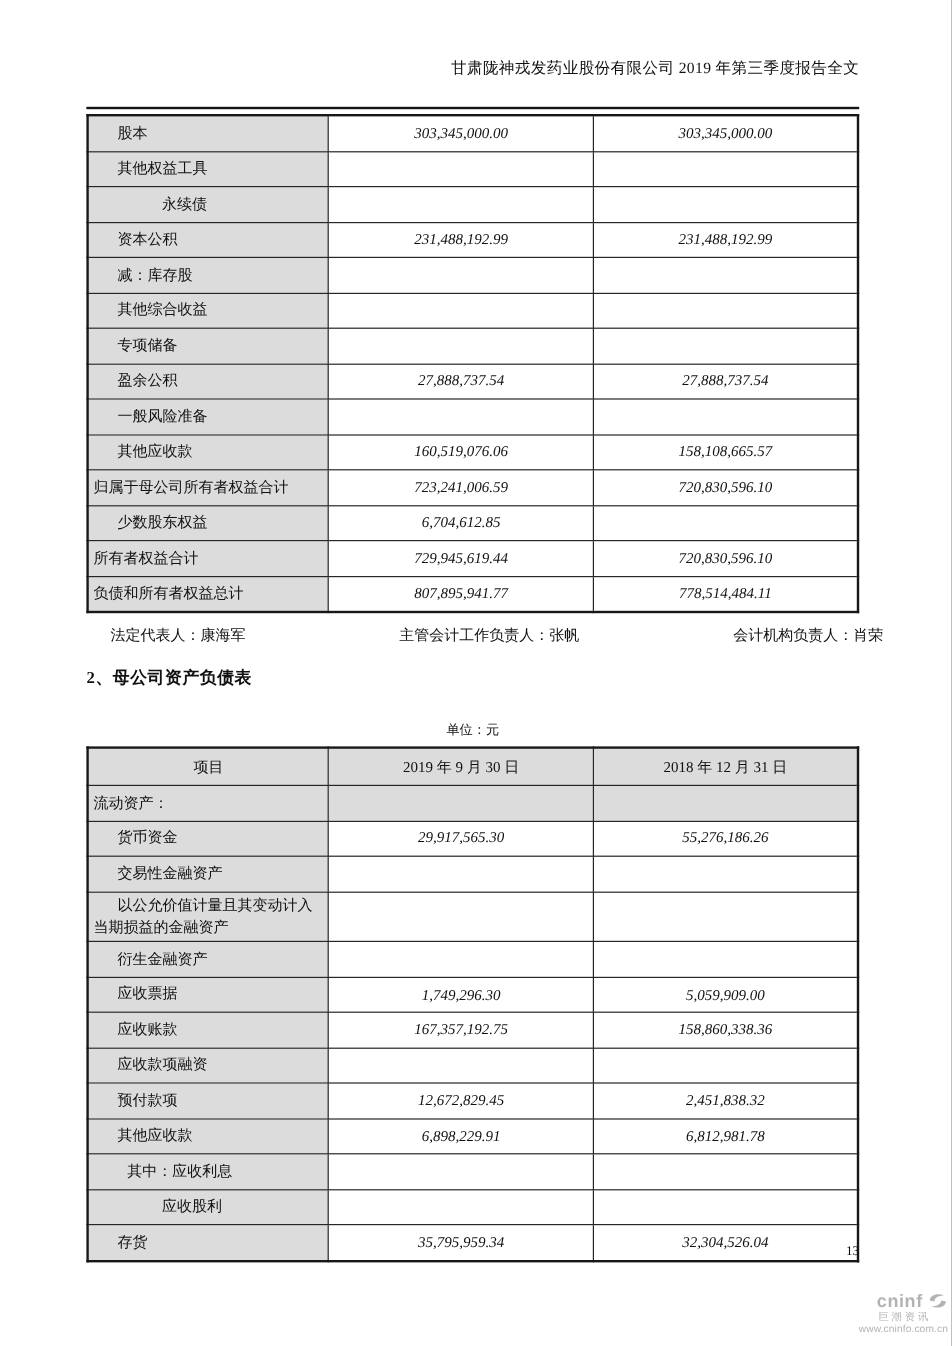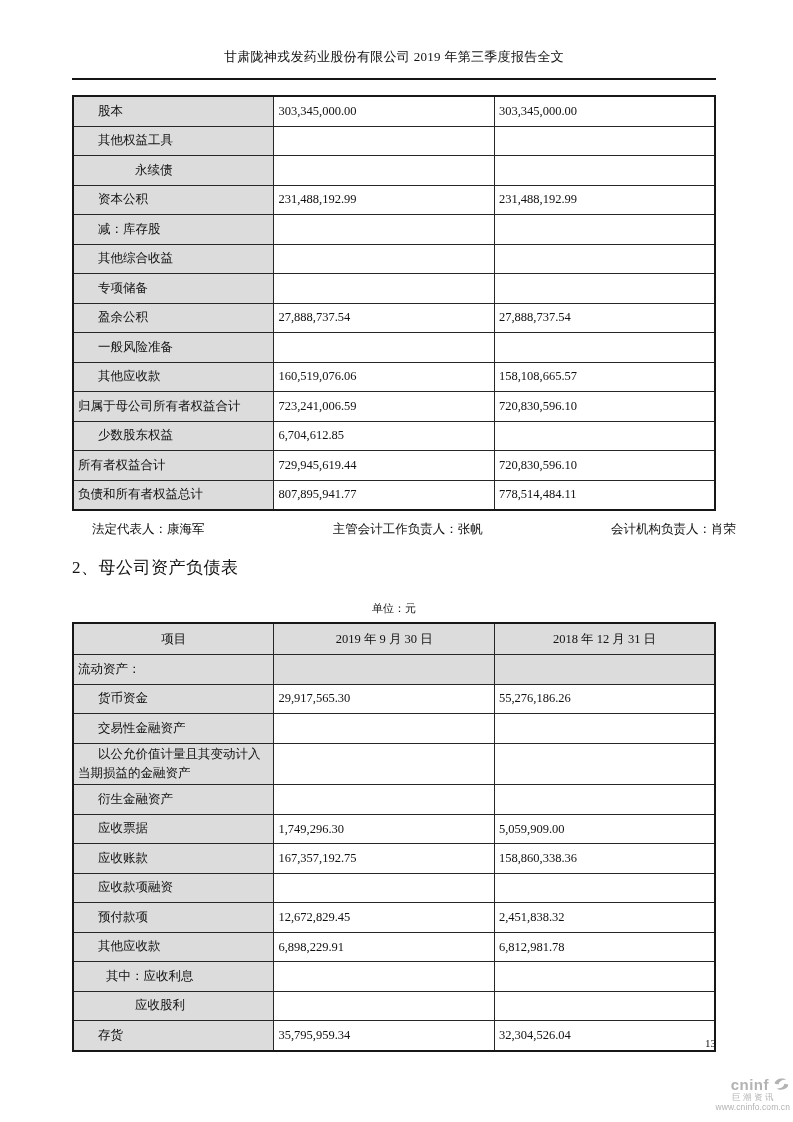--- a/index.html
+++ b/index.html
@@ -8,59 +8,59 @@
     width:793px;height:1122px;
     background:#ffffff;
     margin:0 auto;
     font-family:"Liberation Serif","DejaVu Serif",serif;
     color:#111;
     overflow:hidden;
   }
   
   .doc-header{
     position:absolute;left:72px;top:48px;width:644px;
-    text-align:center;font-size:13px;letter-spacing:.3px;
-    padding-bottom:12px;border-bottom:2px solid #151515;
+    text-align:right;font-size:13px;letter-spacing:.3px;
+    padding-bottom:23px;border-bottom:2px solid #151515;
   }
   
   table.fin{
     position:absolute;left:72px;width:644px;
     border-collapse:collapse;table-layout:fixed;
     font-size:12.5px;
   }
   table.fin td,table.fin th{
     border:1px solid #262626;
     height:26.5px;
     padding:1px 4px;
     overflow:hidden;
     font-weight:normal;
   }
   table.fin{border:2px solid #171717;}
   td.lbl,th.hdr{background:var(--shade);}
   td.lbl{text-align:left;padding-left:5px;line-height:1.55;}
-  td.val{text-align:left;background:#fff;padding-right:5px;}
+  td.val{text-align:center;background:#fff;padding-right:5px;font-style:italic;}
   tr.gray-row td.val{background:var(--shade);}
   th.hdr{text-align:center;}
   .ind0{text-indent:0;}
   .ind1{text-indent:20px;}
   .ind2{text-indent:28px;}
   .ind3{text-indent:57px;}
   #table1{top:95px;}
   #table2{top:622px;}
   #table2 tr.header-row th{height:28px;}
   
   .signatures{
     position:absolute;left:72px;top:521px;width:644px;
     display:flex;justify-content:space-between;
     font-size:12.5px;
     padding-left:20px;
   }
   .section-title{
     position:absolute;left:72px;top:556px;
-    font-size:17px;font-weight:normal;letter-spacing:.5px;
+    font-size:14px;font-weight:bold;letter-spacing:.5px;
   }
   .unit-line{
     position:absolute;left:72px;top:601px;width:644px;
     text-align:center;font-size:11px;
   }
   
   .page-num{
     position:absolute;left:72px;top:1037px;width:644px;
     text-align:right;font-size:11px;
   }

